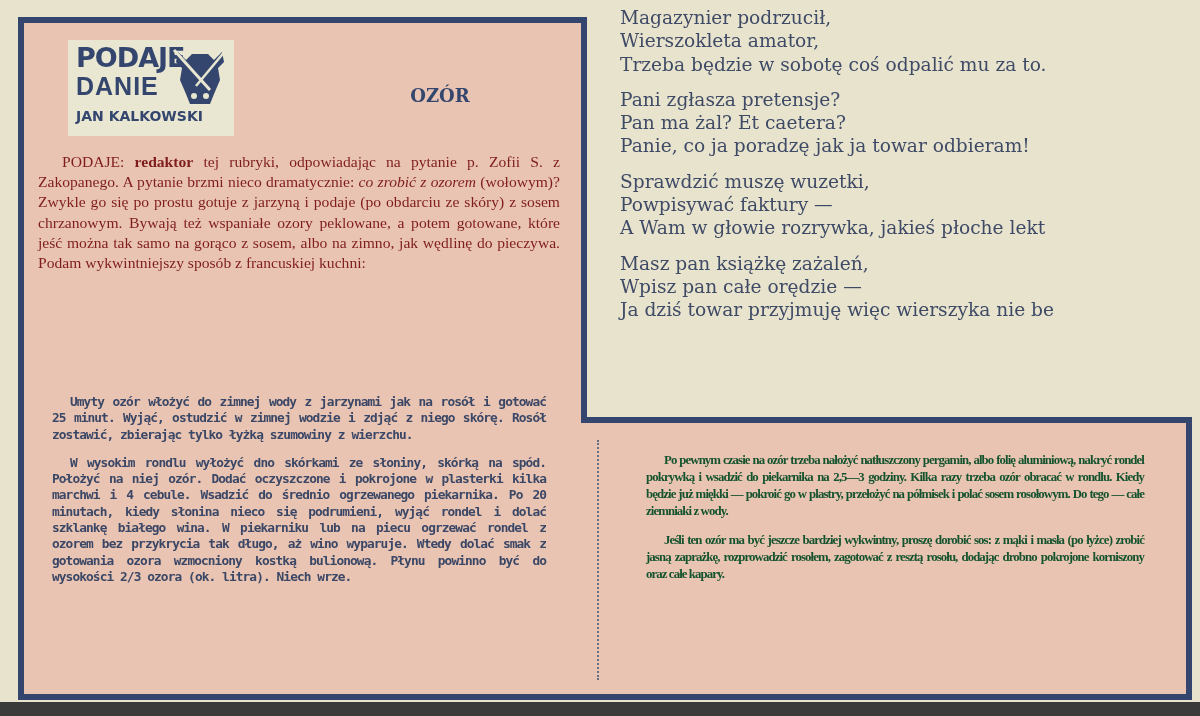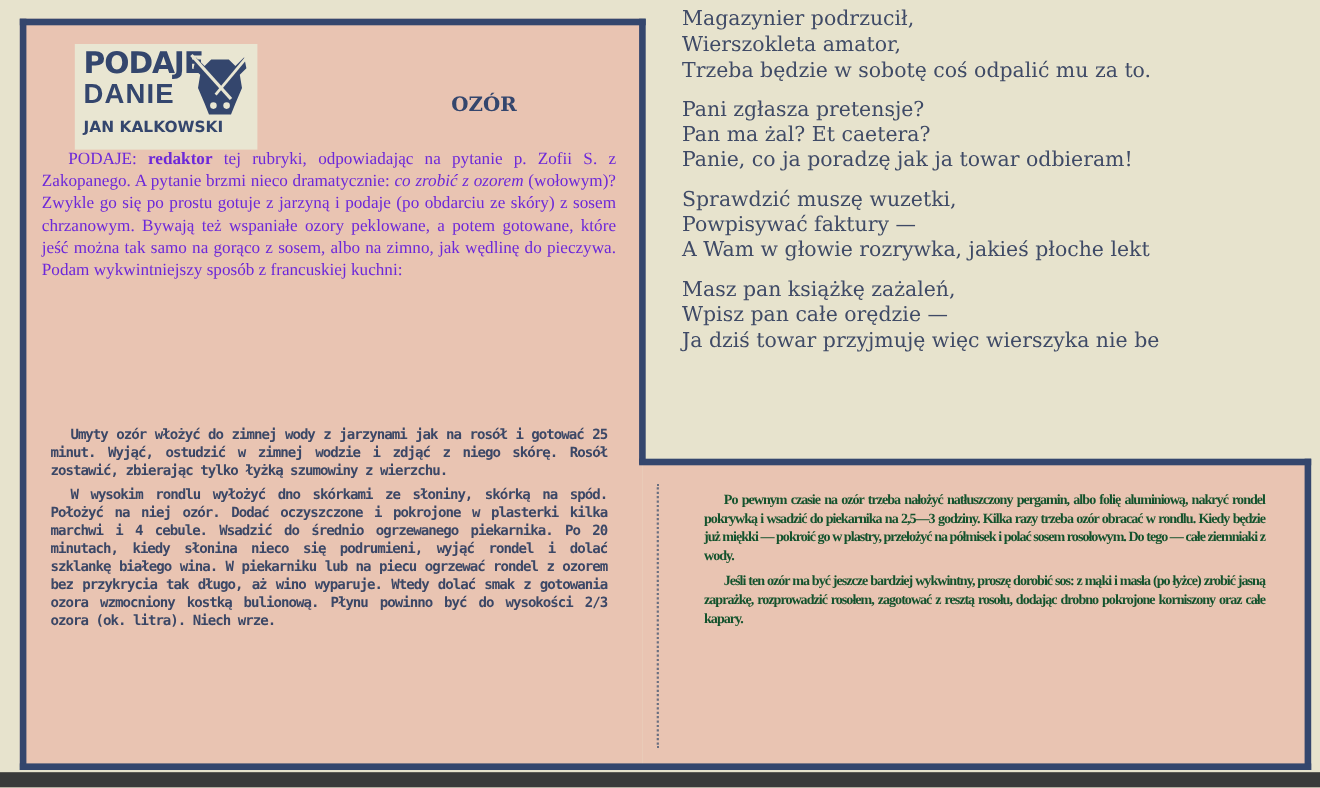--- a/index.html
+++ b/index.html
@@ -17,24 +17,24 @@
   .logo {
     position:absolute; left:68px; top:40px; width:166px; height:96px; background:#e9e6d2;
   }
   .logo .jed { position:absolute; left:8px; top:4px; font-family:"DejaVu Sans",sans-serif; font-weight:bold; font-size:27px; letter-spacing:-1px; color:#34466d; line-height:28px; }
   .logo .dan { position:absolute; left:8px; top:33px; font-family:Liberation Sans, sans-serif; font-weight:bold; font-size:25px; color:#34466d; line-height:26px; letter-spacing:1px;}
   .logo .auth { position:absolute; left:8px; top:68px; font-family:"DejaVu Sans",sans-serif; font-weight:bold; font-size:14px; color:#34466d; }
   .logo svg { position:absolute; left:102px; top:6px; }
   .title { position:absolute; left:320px; top:74px; width:240px; text-align:center; font-weight:bold; color:#34466d; }
   .title .t1 { font-size:18px; line-height:20px;margin-top:12px; }
   .title .t2 { font-size:16px; line-height:20px; }
-  .intro { position:absolute; left:38px; top:135px; width:522px; font-size:15.6px; line-height:20.2px; font-family:"Liberation Serif",serif; color:#6d28d9; }
+  .intro { position:absolute; left:38px; top:152px; width:522px; font-size:15.6px; line-height:20.2px; font-family:"Liberation Serif",serif; color:#7f1d1d; }
   .intro p { margin:0; text-indent:24px; text-align:justify; }
   .recipe { position:absolute; left:40px; top:382px; width:518px; font-size:12.8px; line-height:16.3px; font-family:"DejaVu Sans Mono","Liberation Mono",monospace; color:#3b4766; font-weight:bold; letter-spacing:-0.9px; }
-  .recipe p, .recipe2 p { margin:6px; text-indent:18px; text-align:justify; }
+  .recipe p, .recipe2 p { margin:12px; text-indent:18px; text-align:justify; }
   .recipe2 { position:absolute; left:634px; top:440px; width:522px; font-size:12.8px; line-height:17px; font-family:Liberation Serif, serif; color:#14532d; font-weight:bold; letter-spacing:-0.9px; }
   .divider { position:absolute; left:597px; top:440px; width:0; height:240px; border-left:2px dotted #6a6f80; }
   .poem { position:absolute; left:620px; top:6px; width:600px; font-family:"DejaVu Serif","Liberation Serif",serif; font-size:18.6px; line-height:23.3px; color:#3f4a66; white-space:nowrap; }
   .poem .stanza { margin-bottom:12px; }
   .poem .line { display:block; }
 </style>
 </head>
 <body>
 
 <div class="bottom-strip"></div>

